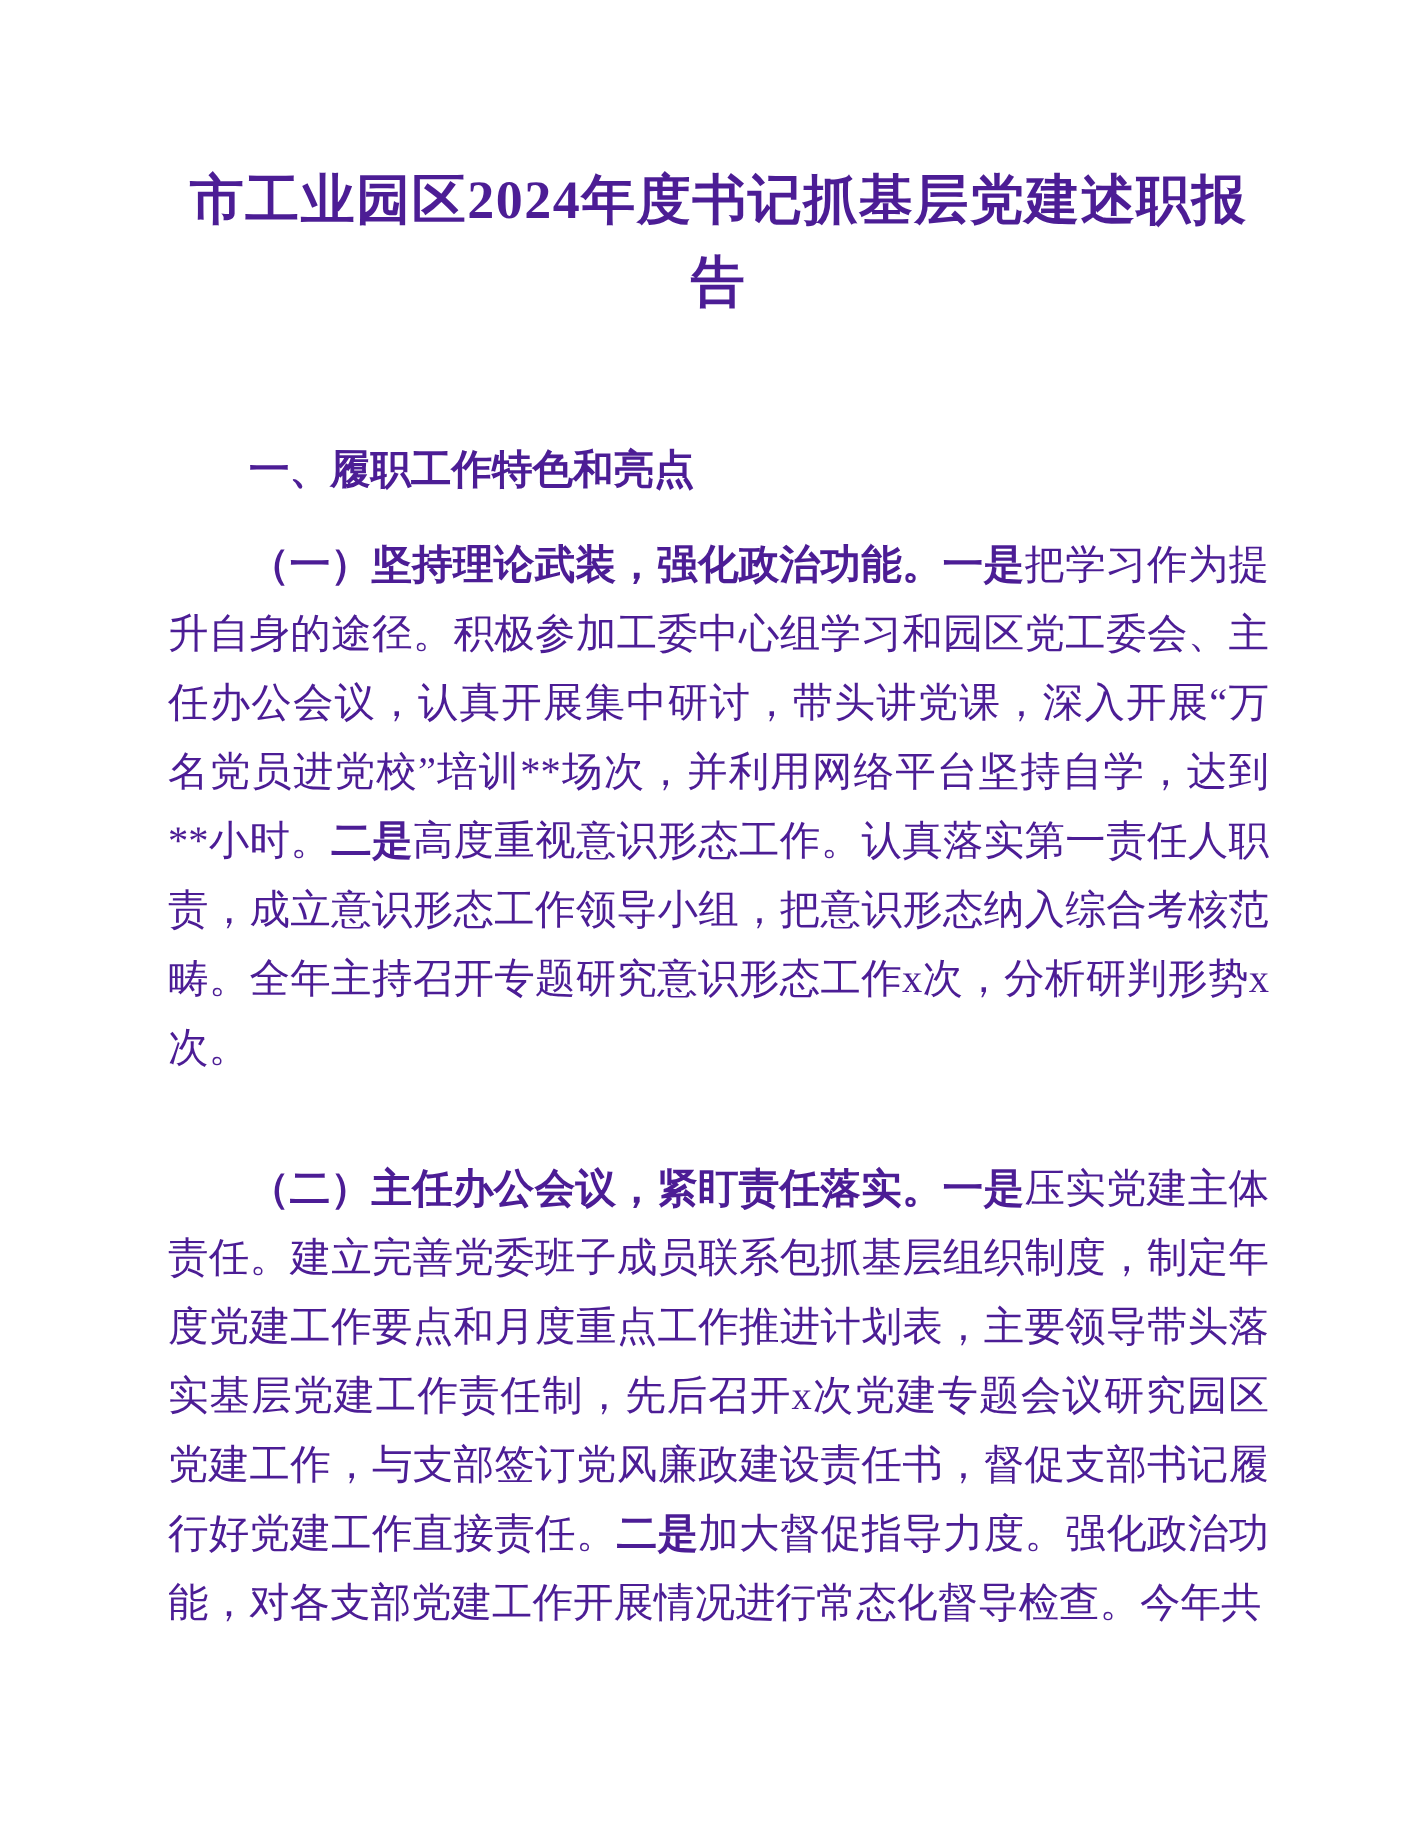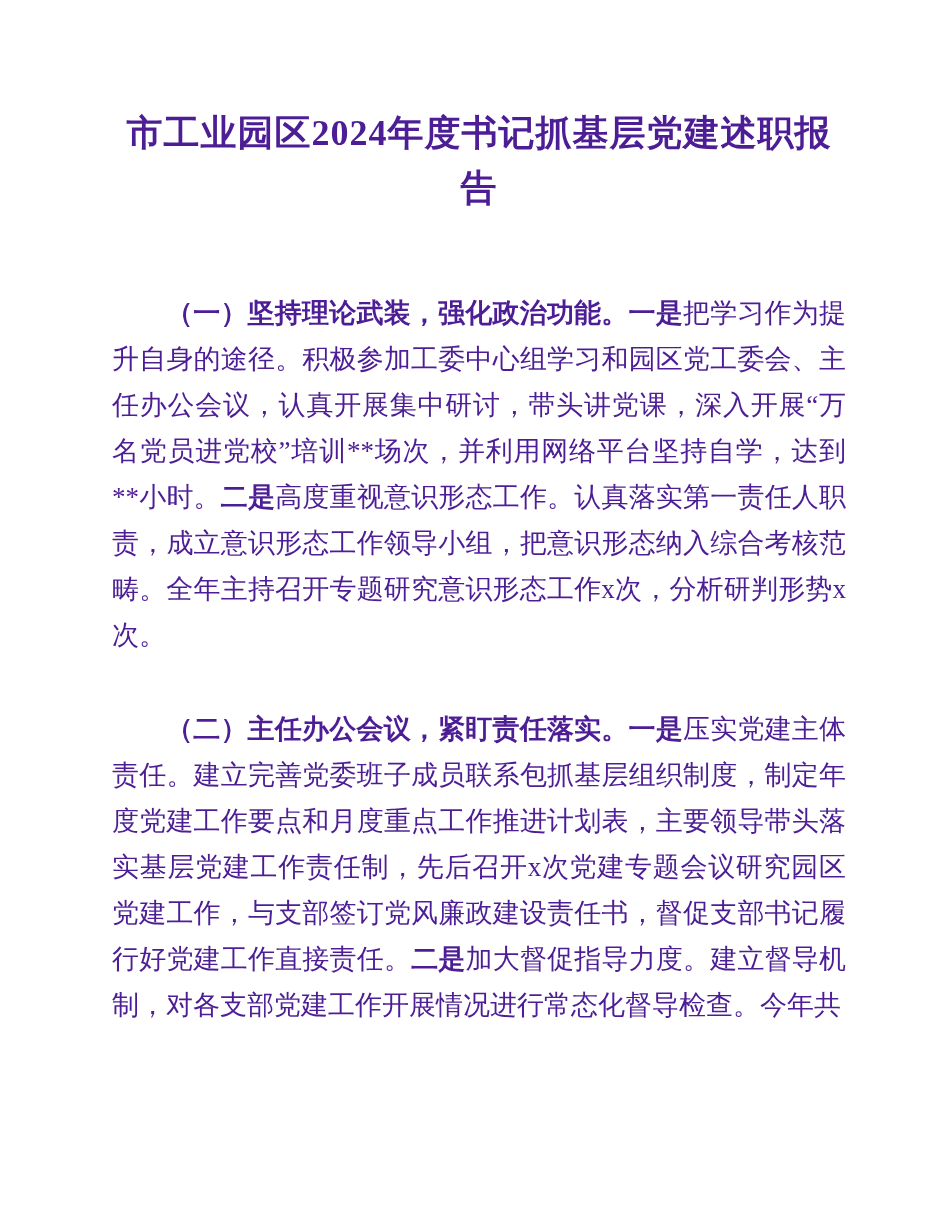--- a/index.html
+++ b/index.html
@@ -50,18 +50,19 @@
     font-weight: 700;
     font-family: "Liberation Sans", "DejaVu Sans", sans-serif;
   }
 </style>
 </head>
 <body>
 
 <div class="page">
   <h1 class="doc-title">市工业园区2024年度书记抓基层党建述职报告</h1>
 
+  <h2 class="section-heading">一、履职工作特色和亮点</h2>
 
   <div id="paragraphs">
       <p class="body-para"><span class="run-bold">（一）坚持理论武装，强化政治功能。一是</span><span class="run-normal">把学习作为提升自身的途径。积极参加工委中心组学习和园区党工委会、主任办公会议，认真开展集中研讨，带头讲党课，深入开展“万名党员进党校”培训**场次，并利用网络平台坚持自学，达到**小时。</span><span class="run-bold">二是</span><span class="run-normal">高度重视意识形态工作。认真落实第一责任人职责，成立意识形态工作领导小组，把意识形态纳入综合考核范畴。全年主持召开专题研究意识形态工作x次，分析研判形势x次。</span></p>
-      <p class="body-para"><span class="run-bold">（二）主任办公会议，紧盯责任落实。一是</span><span class="run-normal">压实党建主体责任。建立完善党委班子成员联系包抓基层组织制度，制定年度党建工作要点和月度重点工作推进计划表，主要领导带头落实基层党建工作责任制，先后召开x次党建专题会议研究园区党建工作，与支部签订党风廉政建设责任书，督促支部书记履行好党建工作直接责任。</span><span class="run-bold">二是</span><span class="run-normal">加大督促指导力度。建立督导机制，对各支部党建工作开展情况进行常态化督导检查。今年共</span></p>
+      <p class="body-para"><span class="run-bold">（二）主任办公会议，紧盯责任落实。一是</span><span class="run-normal">压实党建主体责任。建立完善党委班子成员联系包抓基层组织制度，制定年度党建工作要点和月度重点工作推进计划表，主要领导带头落实基层党建工作责任制，先后召开x次党建专题会议研究园区党建工作，与支部签订党风廉政建设责任书，督促支部书记履行好党建工作直接责任。</span><span class="run-bold">二是</span><span class="run-normal">加大督促指导力度。强化政治功能，对各支部党建工作开展情况进行常态化督导检查。今年共</span></p>
     </div>
 </div>
 
 </body></html>

